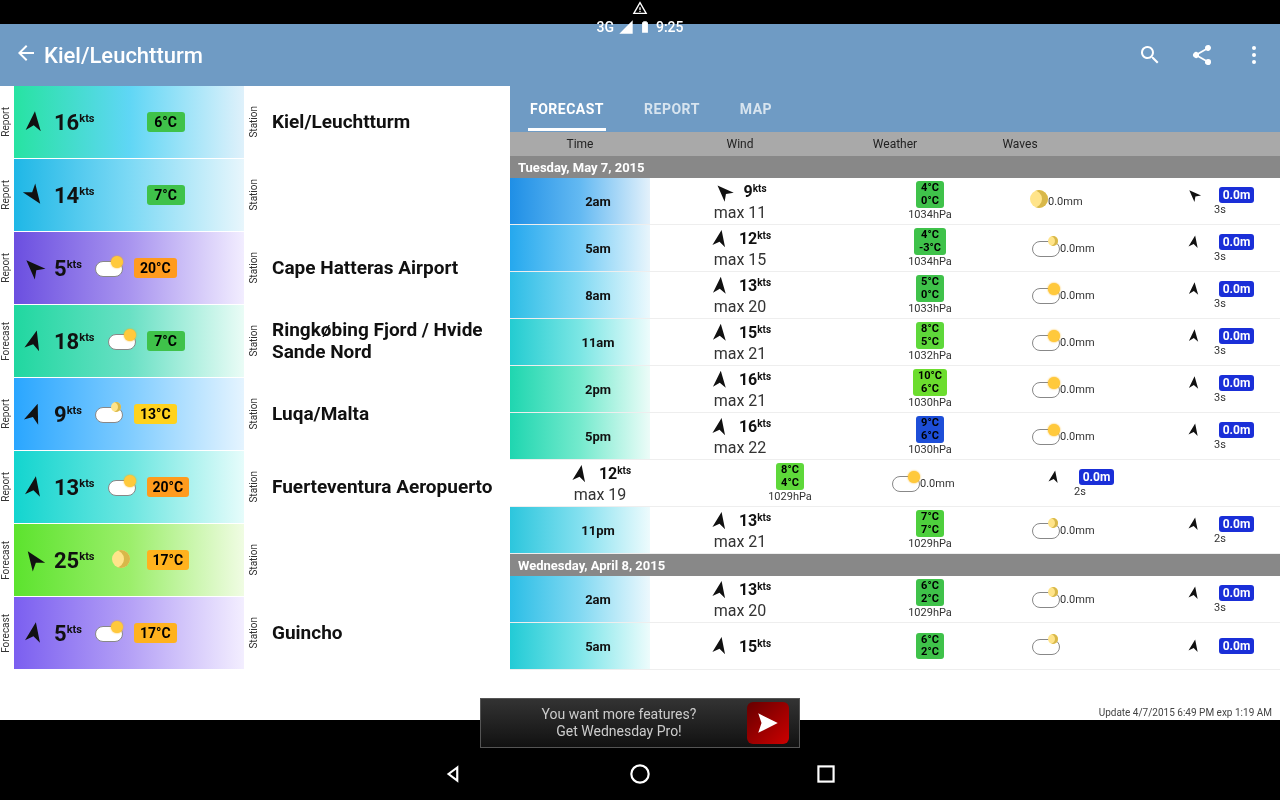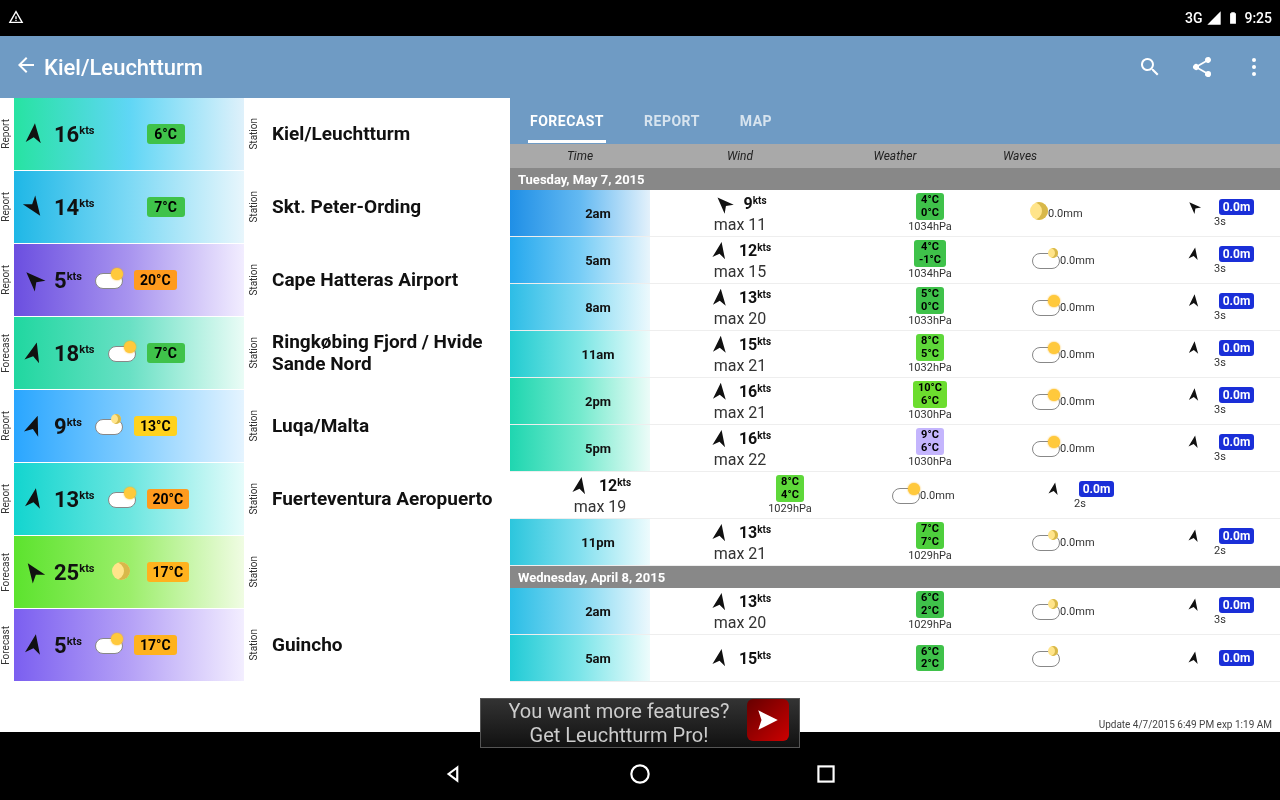--- a/index.html
+++ b/index.html
@@ -1,17 +1,17 @@
 <!DOCTYPE html>
 <html><head>
 <meta charset="utf-8">
 <style>
 * { margin:0; padding:0; box-sizing:border-box; font-family: Roboto, Arial, sans-serif; }
 body { width:1280px; height:800px; background:#000; overflow:hidden; position:relative; }
-.statusbar { height:36px; background:#000; color:#fff; font-size:13px; display:flex; align-items:center; justify-content:space-between; padding:0 8px; }
+.statusbar { height:24px; background:#000; color:#fff; font-size:13px; display:flex; align-items:center; justify-content:space-between; padding:0 8px;flex-direction:column; }
 .statusbar .left svg { width:16px; height:16px; }
 .statusbar .right { display:flex; align-items:center; gap:4px; }
 .statusbar .right span { font-size:14px; font-weight:500; }
 .toolbar { height:62px; background:#6f9bc4; color:#fff; display:flex; align-items:center; padding:0 14px; }
 .toolbar .back { width:30px; cursor:pointer; }
 .toolbar .title { font-size:22px; font-weight:500; flex:1; }
 .toolbar .actions { display:flex; gap:28px; align-items:center; }
 .toolbar .actions svg { width:24px; height:24px; fill:#fff; cursor:pointer; }
 .main { display:flex; height:634px; }
 .left-pane { width:510px; overflow:hidden; position:relative; background:#fff;}
@@ -24,21 +24,21 @@
 .row .speed .unit{ font-size:11px; font-weight:700; margin-top:2px;}
 .row .wicon { width:40px; text-align:center; font-size:22px;}
 .row .temp { padding:2px 6px; border-radius:3px; font-size:14px; font-weight:700; color:#000; min-width:38px; text-align:center;}
 .row .stlabel { writing-mode:vertical-rl; transform:rotate(180deg); font-size:10px; color:#333; width:14px; text-align:center; margin-left:4px;}
 .row .name { flex:1; font-size:19px; font-weight:700; color:#111; padding:0 10px; line-height:1.15; background:#fff; height:100%; display:flex; align-items:center;}
 .right-pane { flex:1; background:#fff; position:relative; display:flex; flex-direction:column;}
 .tabs { height:46px; background:#6f9bc4; display:flex; align-items:center; padding-left:18px; gap:36px;}
 .tab { font-size:14px; font-weight:700; color:#d7e4ef; letter-spacing:.5px; padding:12px 2px; cursor:pointer; position:relative;}
 .tab.active{ color:#fff;}
 .tab.active::after{ content:''; position:absolute; left:0; right:0; bottom:-2px; height:3px; background:#fff;}
-.colhdr { height:24px; background:#a9a9a9; display:flex; font-size:12px; color:#222;font-style:italic;}
+.colhdr { height:24px; background:#a9a9a9; display:flex; font-size:12px; color:#222;}
 .colhdr div{display:flex;align-items:center;justify-content:center;}
 .c-time{width:140px;} .c-wind{width:180px;} .c-air{width:200px;} .c-weather{width:130px;} .c-waves{width:120px;}
 .daybar{ height:22px; background:#888; color:#fff; font-size:13px; font-weight:700; display:flex; align-items:center; padding-left:8px;}
 .frow{ height:47px; display:flex; align-items:center; font-size:12px; border-bottom:1px solid #eee; position:relative;}
 .frow .ftime{ width:140px; height:100%; display:flex; align-items:center; justify-content:center; font-weight:700; font-size:13px; color:#111;padding-left:36px;}
 .frow .fwind{ width:180px; display:flex; flex-direction:column; align-items:center; gap:0; position:relative;}
 .frow .fwind .top{display:flex;align-items:center;gap:8px;}
 .frow .fwind .top svg{width:22px;height:22px;}
 .frow .fwind .sp{font-size:16px;font-weight:700;color:#111;display:flex;align-items:flex-start;}
 .frow .fwind .sp .u{font-size:10px;margin-top:1px;}
@@ -48,21 +48,21 @@
 .frow .fair .hp{font-size:11px;color:#333;}
 .frow .fweather{width:130px;display:flex;flex-direction:row;align-items:center;}
 .frow .fweather .wic{font-size:20px;}
 .frow .fweather .mm{font-size:11px;color:#333;}
 .frow .fwaves{width:120px;display:flex;flex-direction:column;align-items:center;}
 .frow .fwaves .wtop{display:flex;align-items:center;gap:17px;}
 .frow .fwaves .wtop svg{width:16px;height:16px;}
 .frow .fwaves .wb{background:#1a2fd8;color:#fff;font-size:12px;font-weight:700;padding:1px 4px;border-radius:3px;}
 .frow .fwaves .ws{font-size:11px;color:#333;}
 .update-line{position:absolute;right:8px;bottom:2px;font-size:10px;color:#444;}
-.ad{ position:absolute; left:50%; transform:translateX(-50%); bottom:52px; width:320px; height:50px; background:linear-gradient(#333,#111); border:1px solid #555; color:#ccc; display:flex; padding:0 10px; font-size:20px;}
+.ad{ position:absolute; left:50%; transform:translateX(-50%); bottom:52px; width:320px; height:50px; background:linear-gradient(#333,#111); border:1px solid #555; color:#ccc; display:flex; align-items:center; padding:0 10px; font-size:14px;}
 .ad .txt{flex:1;text-align:center;line-height:1.2;}
 .ad .logo{width:42px;height:42px;background:linear-gradient(135deg,#600,#c00);border-radius:6px;display:flex;align-items:center;justify-content:center;color:#fff;font-size:18px;}
 .navbar{ position:absolute; bottom:0; left:0; right:0; height:52px; background:#000; display:flex; align-items:center; justify-content:center; gap:160px;}
 .navbar svg{width:26px;height:26px;stroke:#fff;fill:none;stroke-width:2;}
 .cloud{display:inline-block;position:relative;width:30px;height:20px;}
 .cloud::before{content:'';position:absolute;width:26px;height:14px;background:#fff;border:1px solid #888;border-radius:10px;top:5px;left:2px;}
 .cloud.sun::after{content:'';position:absolute;width:12px;height:12px;background:#ffc93c;border-radius:50%;top:0;right:0;box-shadow:0 0 2px #ffae00;}
 .cloud.moon::after{content:'';position:absolute;width:10px;height:10px;background:#ffe48a;border-radius:50%;top:0;right:2px;box-shadow:inset -3px 0 0 #d8b84a;}
 .moononly{display:inline-block;width:18px;height:18px;border-radius:50%;background:#ffe48a;box-shadow:inset -6px 0 0 #d8b84a;}
 </style>
@@ -130,21 +130,20 @@
       <div class="arrow">
             <svg viewBox="0 0 24 24" style="transform:rotate(235deg)">
               <path fill="#111" d="M2 12 20 5l-5 7 5 7L2 12z"></path>
             </svg>
           </div>
       <div class="speed">14<span class="unit">kts</span></div>
       <div class="wicon"></div>
       <div class="temp" style="background:#3fc24a">7°C</div>
     </div>
     <div class="stlabel">Station</div>
-    <div class="name">Skt. Peter-Ording</div>
       </div>
       <div class="row">
     <div class="vlabel">Report</div>
     <div class="grad" style="background:linear-gradient(90deg,#6b4fe0,#a894ef,#f2edff)">
       <div class="arrow">
             <svg viewBox="0 0 24 24" style="transform:rotate(45deg)">
               <path fill="#111" d="M2 12 20 5l-5 7 5 7L2 12z"></path>
             </svg>
           </div>
       <div class="speed">5<span class="unit">kts</span></div>
@@ -282,21 +281,21 @@
               <svg viewBox="0 0 24 24" style="transform:rotate(100deg)">
                 <path fill="#111" d="M2 12 20 5l-5 7 5 7L2 12z"></path>
               </svg>
               <div class="sp">12<span class="u">kts</span></div>
             </div>
         <div class="mx">max 15</div>
       </div>
       <div class="fair">
         <div class="tb" style="background:#3fc24a">
               <span>4°C</span>
-              <span>-1°C</span>
+              <span>-3°C</span>
             </div>
         <div class="hp">1034hPa</div>
       </div>
       <div class="fweather">
         <div class="wic"><span class="cloud moon"></span></div>
             <div class="mm">0.0mm</div>
       </div>
       <div class="fwaves">
         <div class="wtop">
               <svg viewBox="0 0 24 24" style="transform:rotate(100deg)">
@@ -408,21 +407,21 @@
       <div class="fwind">
         <div class="top">
               <svg viewBox="0 0 24 24" style="transform:rotate(100deg)">
                 <path fill="#111" d="M2 12 20 5l-5 7 5 7L2 12z"></path>
               </svg>
               <div class="sp">16<span class="u">kts</span></div>
             </div>
         <div class="mx">max 22</div>
       </div>
       <div class="fair">
-        <div class="tb" style="background:#c4b5fd">
+        <div class="tb" style="background:#1d4ed8">
               <span>9°C</span>
               <span>6°C</span>
             </div>
         <div class="hp">1030hPa</div>
       </div>
       <div class="fweather">
         <div class="wic"><span class="cloud sun"></span></div>
             <div class="mm">0.0mm</div>
       </div>
       <div class="fwaves">
@@ -564,21 +563,21 @@
       </div>
         </div>
       </div>
     <div class="update-line">Update 4/7/2015 6:49 PM exp 1:19 AM</div>
   </div>
 </div>
 
 <div class="ad">
   <div class="txt">
     <div>You want more features?</div>
-    <div>Get Leuchtturm Pro!</div>
+    <div>Get Wednesday Pro!</div>
   </div>
   <div class="logo">
     <svg viewBox="0 0 24 24" width="26" height="26" fill="#fff">
         <path d="M3 21 21 12 3 3l3 9-3 9z"></path>
       </svg>
   </div>
 </div>
 
 <div class="navbar">
   <svg viewBox="0 0 24 24">

